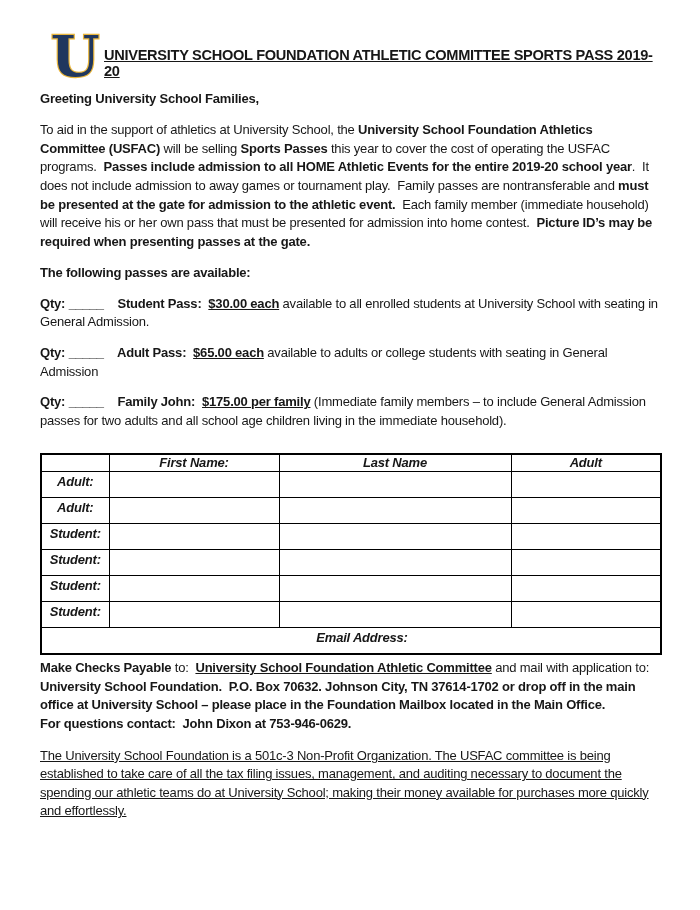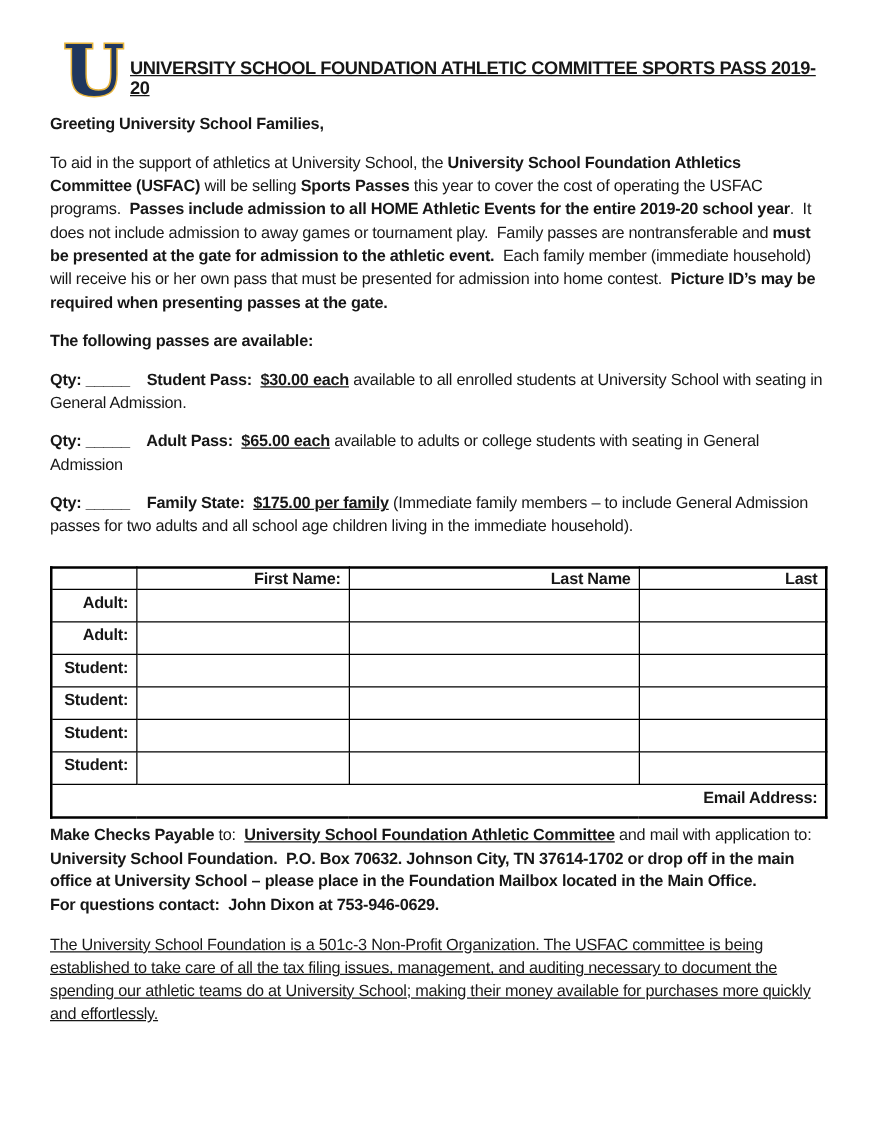--- a/index.html
+++ b/index.html
@@ -25,22 +25,23 @@
   }
   .greeting { font-weight:700; line-height:1.45; margin-bottom:12px; }
   .para { white-space:pre-wrap; line-height:1.44; margin-bottom:12px; }
   .section-heading { font-weight:700; line-height:1.44; margin-bottom:12px; }
   table.roster {
     width:620px; border-collapse:collapse; border:2px solid #000;
     margin-top:22px; table-layout:fixed;
   }
   table.roster td {
     border:1.5px solid #000; padding:2px 6px;
-    font-weight:700; font-size:13px; text-align:right; vertical-align:top;
+    font-weight:700; font-size:13px; text-align:center; vertical-align:top;
     overflow:hidden;
+    font-style:italic;
   }
   tr.hdr-row td { height:18px; padding-top:0; padding-bottom:1px; }
   tr.member-row td { height:26px; }
   tr.address-row td { height:40px; }
   tr.email-row td { height:26px;padding-left:28px; }
   .payment { white-space:pre-wrap; line-height:1.44; margin-top:4px; }
   .contact-line { white-space:pre-wrap; line-height:1.44; }
   .footer-note {
     margin-top:13px; font-size:13px; line-height:1.42;
     text-decoration:underline; letter-spacing:-0.2px;
@@ -59,35 +60,35 @@
 <div class="greeting">Greeting University School Families,</div>
 
 <p class="para"><span>To aid in the support of athletics at University School, the </span><span class="b">University School Foundation Athletics Committee (USFAC)</span><span> will be selling </span><span class="b">Sports Passes</span><span> this year to cover the cost of operating the USFAC programs.  </span><span class="b">Passes include admission to all HOME Athletic Events for the entire 2019-20 school year</span><span>.  It does not include admission to away games or tournament play.  Family passes are nontransferable and </span><span class="b">must be presented at the gate for admission to the athletic event.</span><span>  Each family member (immediate household) will receive his or her own pass that must be presented for admission into home contest.  </span><span class="b">Picture ID’s may be required when presenting passes at the gate.</span></p>
 
 <div class="section-heading">The following passes are available:</div>
 
 <p class="para"><span class="b">Qty: </span><span class="b">_____</span><span><span class="b">    Student Pass:  </span><span class="b u">$30.00 each</span><span> available to all enrolled students at University School with seating in General Admission.</span></span></p>
 
 <p class="para"><span class="b">Qty: </span><span class="b">_____</span><span><span class="b">    Adult Pass:  </span><span class="b u">$65.00 each</span><span> available to adults or college students with seating in General Admission</span></span></p>
 
-<p class="para"><span class="b">Qty: </span><span class="b">_____</span><span><span class="b">    Family State:  </span><span class="b u">$175.00 per family</span><span> (Immediate family members – to include General Admission passes for two adults and all school age children living in the immediate household).</span></span></p>
+<p class="para"><span class="b">Qty: </span><span class="b">_____</span><span><span class="b">    Family John:  </span><span class="b u">$175.00 per family</span><span> (Immediate family members – to include General Admission passes for two adults and all school age children living in the immediate household).</span></span></p>
 
 <table class="roster">
   <colgroup>
     <col style="width:68px">
       <col style="width:170px">
       <col style="width:232px">
       <col style="width:150px">
   </colgroup>
   <tbody>
       <tr class="hdr-row">
     <td></td>
     <td>First Name:</td>
     <td>Last Name</td>
-    <td>Last</td>
+    <td>Adult</td>
   </tr>
   <tr class="member-row">
     <td>Adult:</td>
     <td></td>
     <td></td>
     <td></td>
   </tr>
   <tr class="member-row">
     <td>Adult:</td>
     <td></td>

